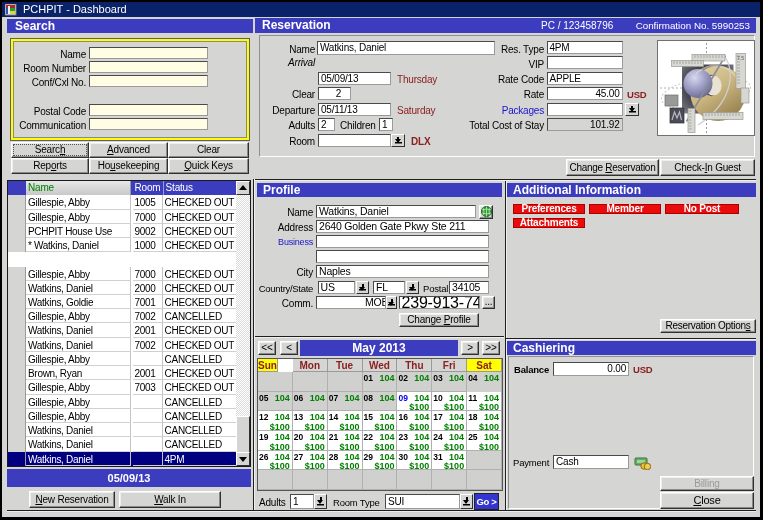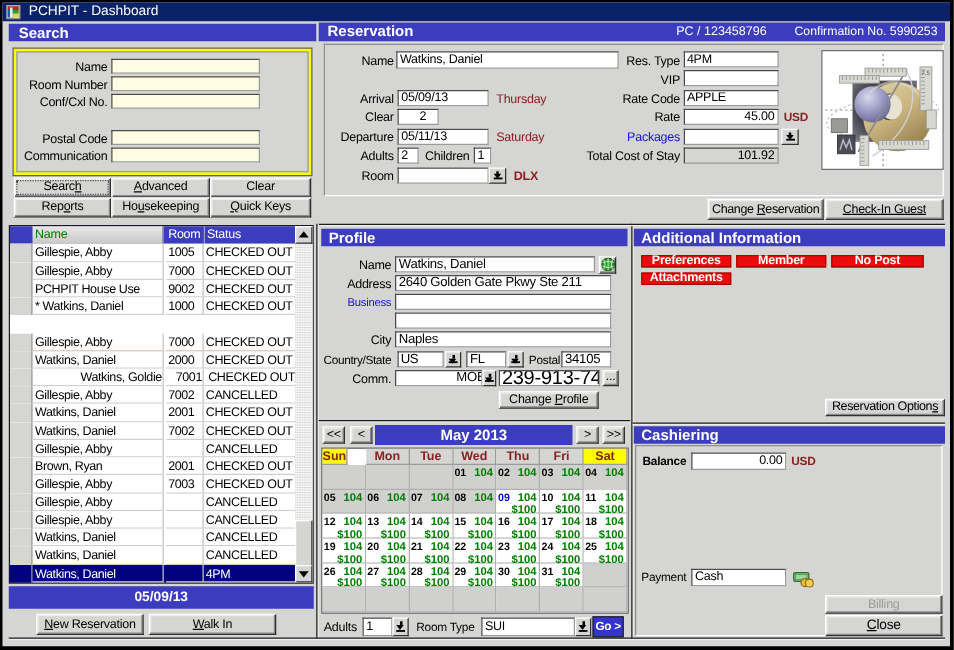--- a/index.html
+++ b/index.html
@@ -103,21 +103,21 @@
       <div style="position:absolute;left:18px;top:0;width:104.5px;height:14.24px;border-right:1px solid #c4c4c4;border-bottom:1px solid #d0d0d0;padding:2px 0 0 2px;white-space:nowrap;overflow:hidden;">Gillespie, Abby</div>
       <div style="position:absolute;left:124.5px;top:0;width:30.1px;height:14.24px;border-right:1px solid #c4c4c4;border-bottom:1px solid #d0d0d0;padding:2px 0 0 2px;">7000</div>
       <div style="position:absolute;left:154.6px;top:0;width:73.4px;height:14.24px;border-bottom:1px solid #d0d0d0;padding:2px 0 0 2px;">CHECKED OUT</div>
     </div>
     <div style="position:absolute;left:0;top:99.74px;width:228px;height:14.24px;background:#fff;color:#000;font-size:10px;letter-spacing:-0.3px;">
       <div style="position:absolute;left:0;top:0;width:18px;height:14.24px;background:#d5d5d3;border-right:1px solid #9a9a9a;"></div>
       <div style="position:absolute;left:18px;top:0;width:104.5px;height:14.24px;border-right:1px solid #c4c4c4;border-bottom:1px solid #d0d0d0;padding:2px 0 0 2px;white-space:nowrap;overflow:hidden;">Watkins, Daniel</div>
       <div style="position:absolute;left:124.5px;top:0;width:30.1px;height:14.24px;border-right:1px solid #c4c4c4;border-bottom:1px solid #d0d0d0;padding:2px 0 0 2px;">2000</div>
       <div style="position:absolute;left:154.6px;top:0;width:73.4px;height:14.24px;border-bottom:1px solid #d0d0d0;padding:2px 0 0 2px;">CHECKED OUT</div>
     </div>
-    <div style="position:absolute;left:0;top:113.98px;width:228px;height:14.24px;background:#fff;color:#000;font-size:10px;letter-spacing:-0.3px;text-align:right;">
+    <div style="position:absolute;left:0;top:113.98px;width:228px;height:14.24px;background:#fff;color:#000;font-size:10px;letter-spacing:-0.3px;">
       <div style="position:absolute;left:0;top:0;width:18px;height:14.24px;background:#d5d5d3;border-right:1px solid #9a9a9a;"></div>
       <div style="position:absolute;left:18px;top:0;width:104.5px;height:14.24px;border-right:1px solid #c4c4c4;border-bottom:1px solid #d0d0d0;padding:2px 0 0 2px;white-space:nowrap;overflow:hidden;">Watkins, Goldie</div>
       <div style="position:absolute;left:124.5px;top:0;width:30.1px;height:14.24px;border-right:1px solid #c4c4c4;border-bottom:1px solid #d0d0d0;padding:2px 0 0 2px;">7001</div>
       <div style="position:absolute;left:154.6px;top:0;width:73.4px;height:14.24px;border-bottom:1px solid #d0d0d0;padding:2px 0 0 2px;">CHECKED OUT</div>
     </div>
     <div style="position:absolute;left:0;top:128.22px;width:228px;height:14.24px;background:#fff;color:#000;font-size:10px;letter-spacing:-0.3px;">
       <div style="position:absolute;left:0;top:0;width:18px;height:14.24px;background:#d5d5d3;border-right:1px solid #9a9a9a;"></div>
       <div style="position:absolute;left:18px;top:0;width:104.5px;height:14.24px;border-right:1px solid #c4c4c4;border-bottom:1px solid #d0d0d0;padding:2px 0 0 2px;white-space:nowrap;overflow:hidden;">Gillespie, Abby</div>
       <div style="position:absolute;left:124.5px;top:0;width:30.1px;height:14.24px;border-right:1px solid #c4c4c4;border-bottom:1px solid #d0d0d0;padding:2px 0 0 2px;">7002</div>
       <div style="position:absolute;left:154.6px;top:0;width:73.4px;height:14.24px;border-bottom:1px solid #d0d0d0;padding:2px 0 0 2px;">CANCELLED</div>
@@ -204,21 +204,21 @@
 
 <div class="hdr" style="left:255px;top:17.5px;width:501px;height:15px;line-height:15px;">
   <span style="position:absolute;left:7px;">Reservation</span>
   <span style="position:absolute;left:286px;font-weight:normal;font-size:10px;">PC / 123458796</span>
   <span style="position:absolute;right:6px;font-weight:normal;font-size:9.8px;">Confirmation No. 5990253</span>
 </div>
 <div class="sunk" style="left:259px;top:35px;width:496px;height:122px;"></div>
 
 <div class="rlbl" style="left:200px;top:43.5px;width:115px;">Name</div>
 <div class="inp" style="left:317px;top:41px;width:178px;height:14px;line-height:12px;">Watkins, Daniel</div>
-<div class="rlbl" style="left:200px;top:74px;width:115px;">Arrival</div>
+<div class="rlbl" style="left:200px;top:57px;width:115px;font-style:italic;">Arrival</div>
 <div class="inp" style="left:318px;top:71.5px;width:73px;height:13px;line-height:11px;">05/09/13</div>
 <div class="lbl dred" style="left:397px;top:74px;">Thursday</div>
 <div class="rlbl" style="left:200px;top:89px;width:115px;">Clear</div>
 <div class="inp" style="left:318px;top:87px;width:33px;height:13px;line-height:11px;text-align:right;padding-right:9px;">2</div>
 <div class="rlbl" style="left:200px;top:105px;width:115px;">Departure</div>
 <div class="inp" style="left:318px;top:102.5px;width:73px;height:13px;line-height:11px;">05/11/13</div>
 <div class="lbl dred" style="left:397px;top:105px;">Saturday</div>
 <div class="rlbl" style="left:200px;top:120px;width:115px;">Adults</div>
 <div class="inp" style="left:318px;top:118px;width:17px;height:13px;line-height:11px;">2</div>
 <div class="lbl" style="left:340px;top:120px;">Children</div>
@@ -237,21 +237,21 @@
 <div class="rlbl" style="left:430px;top:89px;width:114px;">Rate</div>
 <div class="inp" style="left:546.5px;top:87px;width:76px;height:13px;line-height:11px;text-align:right;">45.00</div>
 <div class="lbl dred" style="left:627px;top:89px;font-weight:bold;font-size:9.5px;">USD</div>
 <div class="rlbl" style="left:430px;top:105px;width:114px;color:#1515cc;">Packages</div>
 <div class="inp" style="left:546.5px;top:102.5px;width:76px;height:13px;"></div>
 <div class="arrbtn" style="left:625px;top:102.5px;width:14px;height:13px;"></div>
 <div class="rlbl" style="left:430px;top:120px;width:114px;">Total Cost of Stay</div>
 <div class="inp" style="left:546.5px;top:117.5px;width:76px;height:13px;line-height:11px;text-align:right;background:#d5d5d3;">101.92</div>
 
 <div class="btn" style="left:566px;top:159px;width:93px;height:17px;line-height:15px;letter-spacing:-0.3px;">Change <u>R</u>eservation</div>
-<div class="btn" style="left:660px;top:159px;width:95px;height:17px;line-height:15px;text-decoration:underline;">Check-<u>I</u>n Guest</div>
+<div class="btn" style="left:660px;top:159px;width:95px;height:17px;line-height:15px;">Check-<u>I</u>n Guest</div>
 
 <div class="abs" style="left:657px;top:40px;width:98px;height:96px;background:#fff;border:1px solid #707070;"></div>
 <svg class="abs" style="left:658px;top:41px;" width="96" height="94" viewBox="0 0 96 94">
   <defs>
     <radialGradient id="sq" cx="0.5" cy="0.45" r="0.75">
       <stop offset="0" stop-color="#55555f"></stop>
         <stop offset="0.55" stop-color="#42424c"></stop>
         <stop offset="0.85" stop-color="#6e6e78"></stop>
         <stop offset="1" stop-color="#a2a2aa"></stop>
     </radialGradient>

